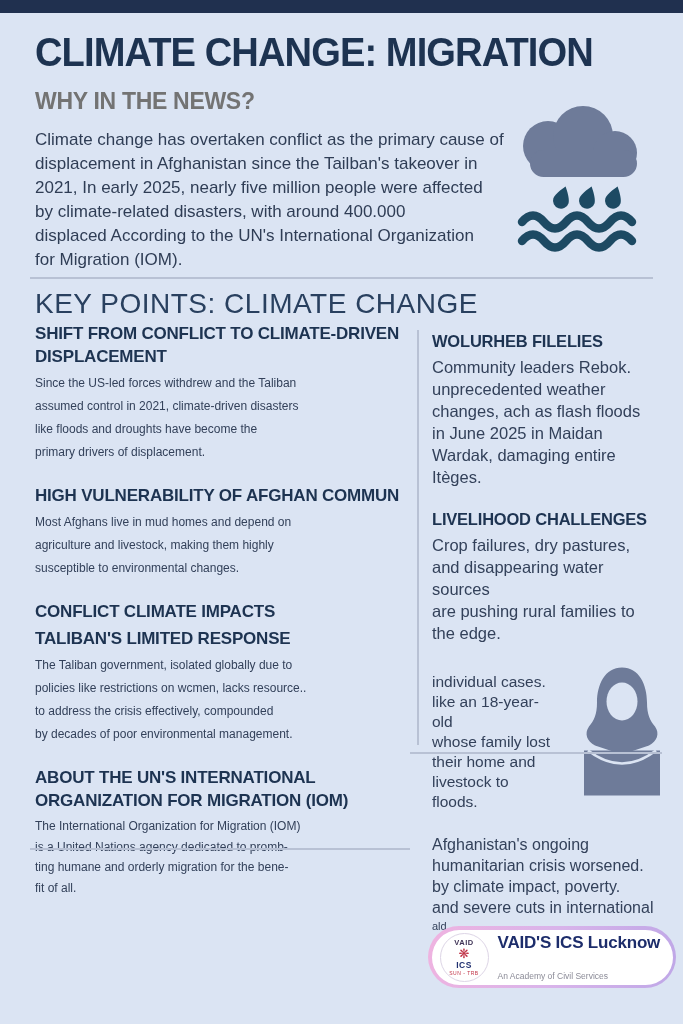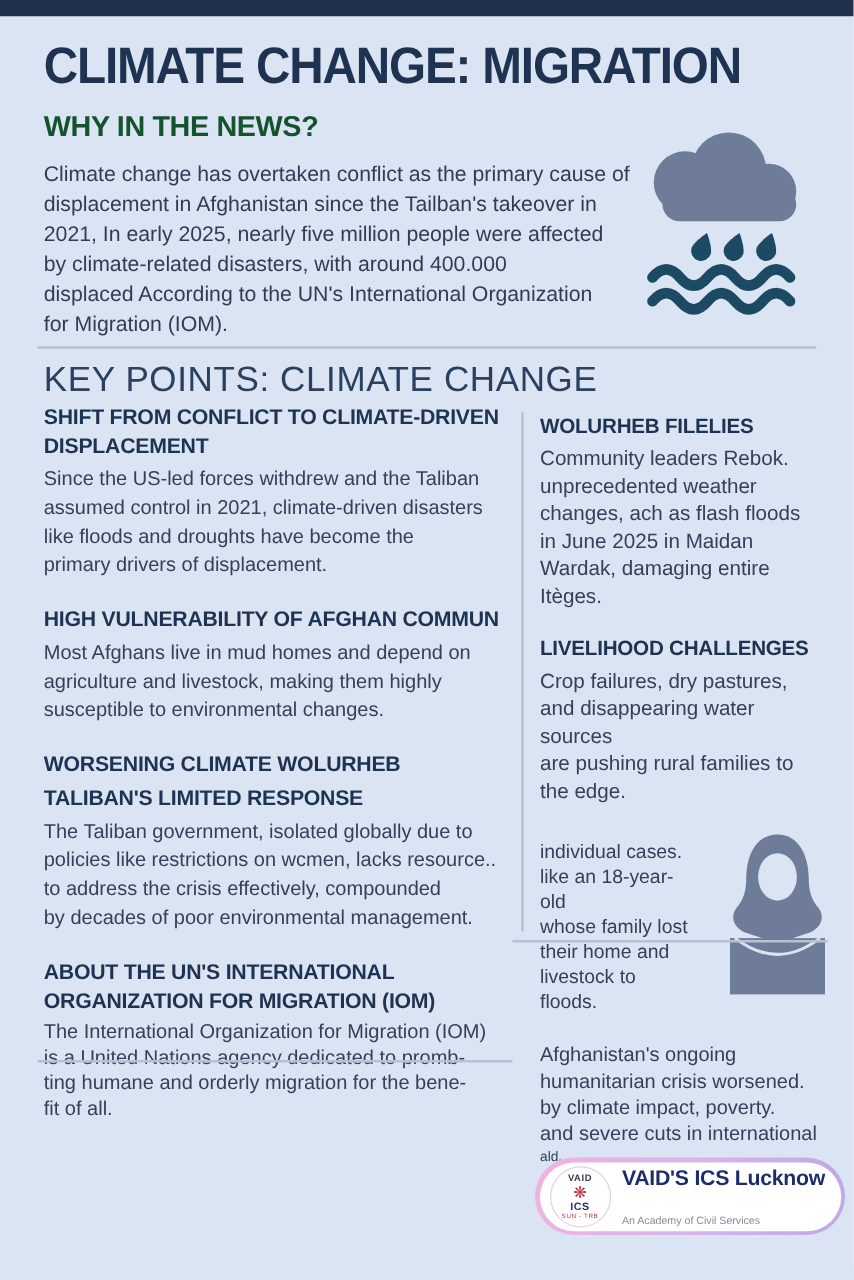--- a/index.html
+++ b/index.html
@@ -9,33 +9,33 @@
     font-family:"Liberation Sans", sans-serif;
     color:#33415a;
   }
   .pre{white-space:pre-line;}
   .topbar{position:absolute;left:0;top:0;width:683px;height:13px;background:#20304f;}
   .header{position:absolute;left:35px;top:30px;width:620px;}
   .title{
     margin:0;font-size:41px;font-weight:bold;color:#1d3351;letter-spacing:-1px;
     transform:scaleX(.93);transform-origin:left;line-height:1.1;
   }
-  .subtitle{margin:13px 0 0 0;font-size:23px;font-weight:bold;color:#14532d;letter-spacing:-.3px;}
+  .subtitle{margin:13px 0 0 0;font-size:23px;font-weight:bold;color:#737373;letter-spacing:-.3px;}
   .intro{margin:13px 0 0 0;width:475px;font-size:17px;line-height:24px;color:#2f3d55;}
   .cloud-wrap{position:absolute;left:508px;top:100px;width:148px;height:152px;}
   .divider{position:absolute;background:#b8c1d4;height:1.5px;}
   .divider-top{left:30px;top:277px;width:623px;}
   .divider-leftcol{left:30px;top:848px;width:380px;}
   .divider-right{left:410px;top:752px;width:252px;}
   .vdivider{position:absolute;left:417px;top:330px;width:1.5px;height:415px;background:#b8c1d4;}
   .keypoints{position:absolute;left:35px;top:288px;font-size:28px;font-weight:normal;color:#29405f;letter-spacing:.5px;}
   .col-left{position:absolute;left:35px;top:322px;width:380px;}
   .col-right{position:absolute;left:432px;top:330px;width:232px;}
   .col-left h3{margin:0 0 4px 0;font-size:17px;line-height:23px;font-weight:bold;color:#1d3351;letter-spacing:-.2px;}
-  .col-left p{margin:0 0 20px 0;font-size:16px;line-height:23px;color:#33415a;}
+  .col-left p{margin:0 0 20px 0;font-size:12px;line-height:23px;color:#33415a;}
   .sec-worsening p{font-size:15.5px;line-height:22px;margin-bottom:8px;}
   .sec-about{margin-top:20px;}
   .sec-about p{line-height:20.5px;}
   .col-right h3{margin:0 0 4px 0;font-size:16.5px;line-height:22px;font-weight:bold;color:#1d3351;letter-spacing:-.2px;}
   .col-right p{margin:0 0 20px 0;font-size:16.5px;line-height:22px;color:#33415a;}
   .case-block{display:flex;gap:22px;margin:0 0 22px 0;}
   .case-text{font-size:15.5px;line-height:20px;color:#33415a;flex:0 0 118px;padding-top:8px;}
   .person-wrap{width:100px;height:132px;flex:0 0 auto;}
   .sec-humanitarian h3{font-size:19px;line-height:26px;letter-spacing:.2px;}
   .sec-humanitarian p{font-size:16px;line-height:21px;margin-bottom:2px;}
@@ -112,21 +112,21 @@
 like floods and droughts have become the
 primary drivers of displacement.</p>
     </section>
     <section>
       <h3 class="pre">HIGH VULNERABILITY OF AFGHAN COMMUN</h3>
       <p class="pre">Most Afghans live in mud homes and depend on
 agriculture and livestock, making them highly
 susceptible to environmental changes.</p>
     </section>
     <section class="sec-worsening">
-      <h3 class="pre">WORSENING CLIMATE WOLURHEB</h3>
+      <h3 class="pre">CONFLICT CLIMATE IMPACTS</h3>
     </section>
     <section>
       <h3 class="pre">TALIBAN'S LIMITED RESPONSE</h3>
       <p class="pre">The Taliban government, isolated globally due to
 policies like restrictions on wcmen, lacks resource..
 to address the crisis effectively, compounded
 by decades of poor environmental management.</p>
     </section>
     <section class="sec-about">
       <h3 class="pre">ABOUT THE UN'S INTERNATIONAL

